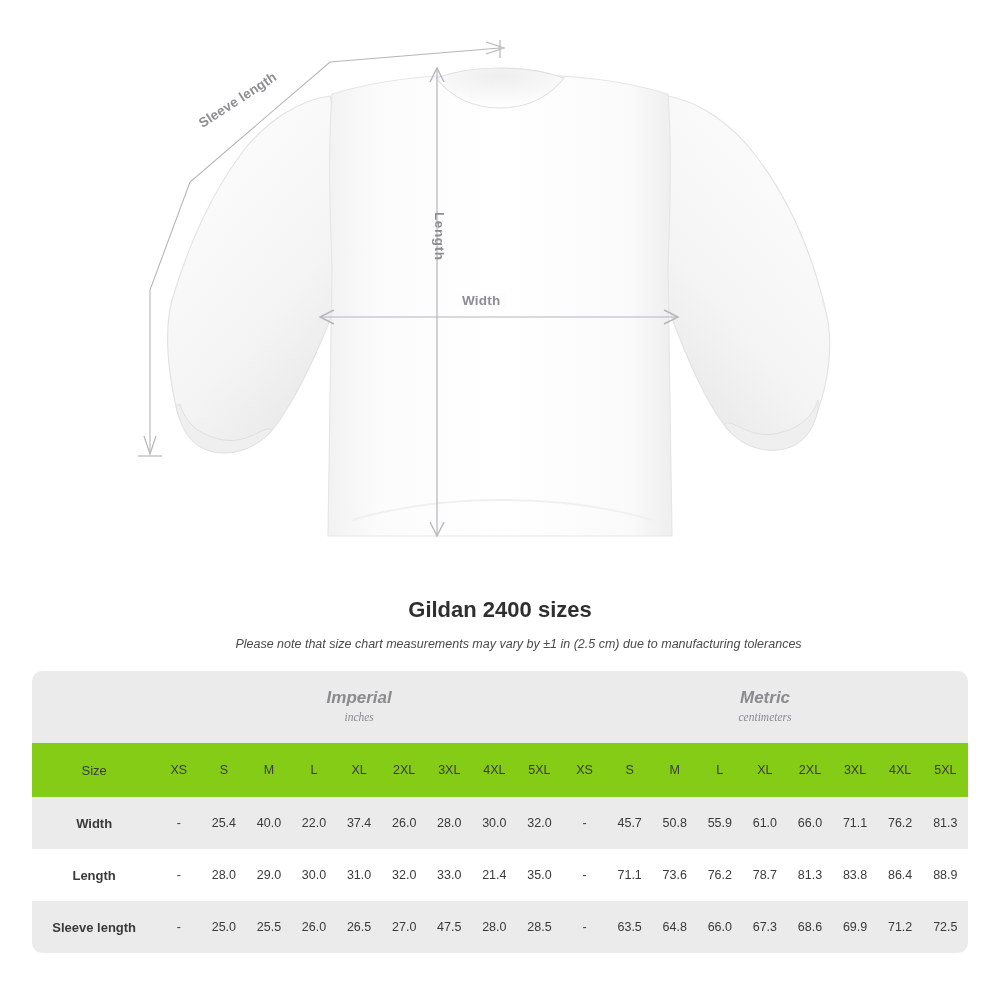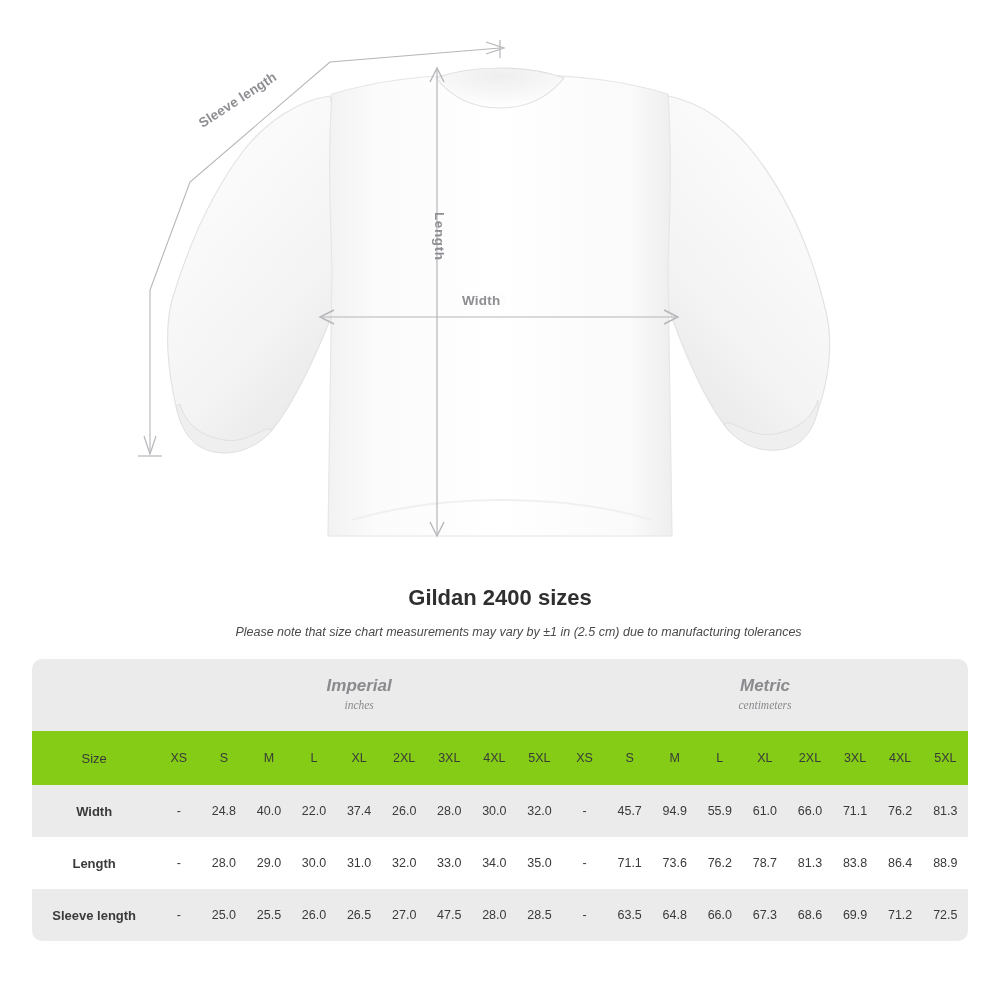--- a/index.html
+++ b/index.html
@@ -55,21 +55,21 @@
   .dim-label.width {
     left: 456px;
     top: 293px;
     background: #fdfdfd;
     padding: 0 6px;
   }
 
   
   .title-block {
     text-align: center;
-    margin-top: 10px;
+    margin-top: 22px;
   }
   .chart-title {
     font-size: 22px;
     font-weight: bold;
     color: #2f2f2f;
     margin: 0;
   }
   .chart-note {
     font-size: 12.5px;
     font-style: italic;
@@ -293,49 +293,49 @@
         <td>XL</td>
         <td>2XL</td>
         <td>3XL</td>
         <td>4XL</td>
         <td>5XL</td>
       </tr>
 
       <tr class="data-row shaded">
         <td class="rowhead">Width</td>
         <td>-</td>
-        <td>24.8</td>
+        <td>25.4</td>
         <td>40.0</td>
         <td>22.0</td>
         <td>37.4</td>
         <td>26.0</td>
         <td>28.0</td>
         <td>30.0</td>
         <td>32.0</td>
         <td>-</td>
         <td>45.7</td>
-        <td>94.9</td>
+        <td>50.8</td>
         <td>55.9</td>
         <td>61.0</td>
         <td>66.0</td>
         <td>71.1</td>
         <td>76.2</td>
         <td>81.3</td>
       </tr>
 
       <tr class="data-row">
         <td class="rowhead">Length</td>
         <td>-</td>
         <td>28.0</td>
         <td>29.0</td>
         <td>30.0</td>
         <td>31.0</td>
         <td>32.0</td>
         <td>33.0</td>
-        <td>34.0</td>
+        <td>21.4</td>
         <td>35.0</td>
         <td>-</td>
         <td>71.1</td>
         <td>73.6</td>
         <td>76.2</td>
         <td>78.7</td>
         <td>81.3</td>
         <td>83.8</td>
         <td>86.4</td>
         <td>88.9</td>

